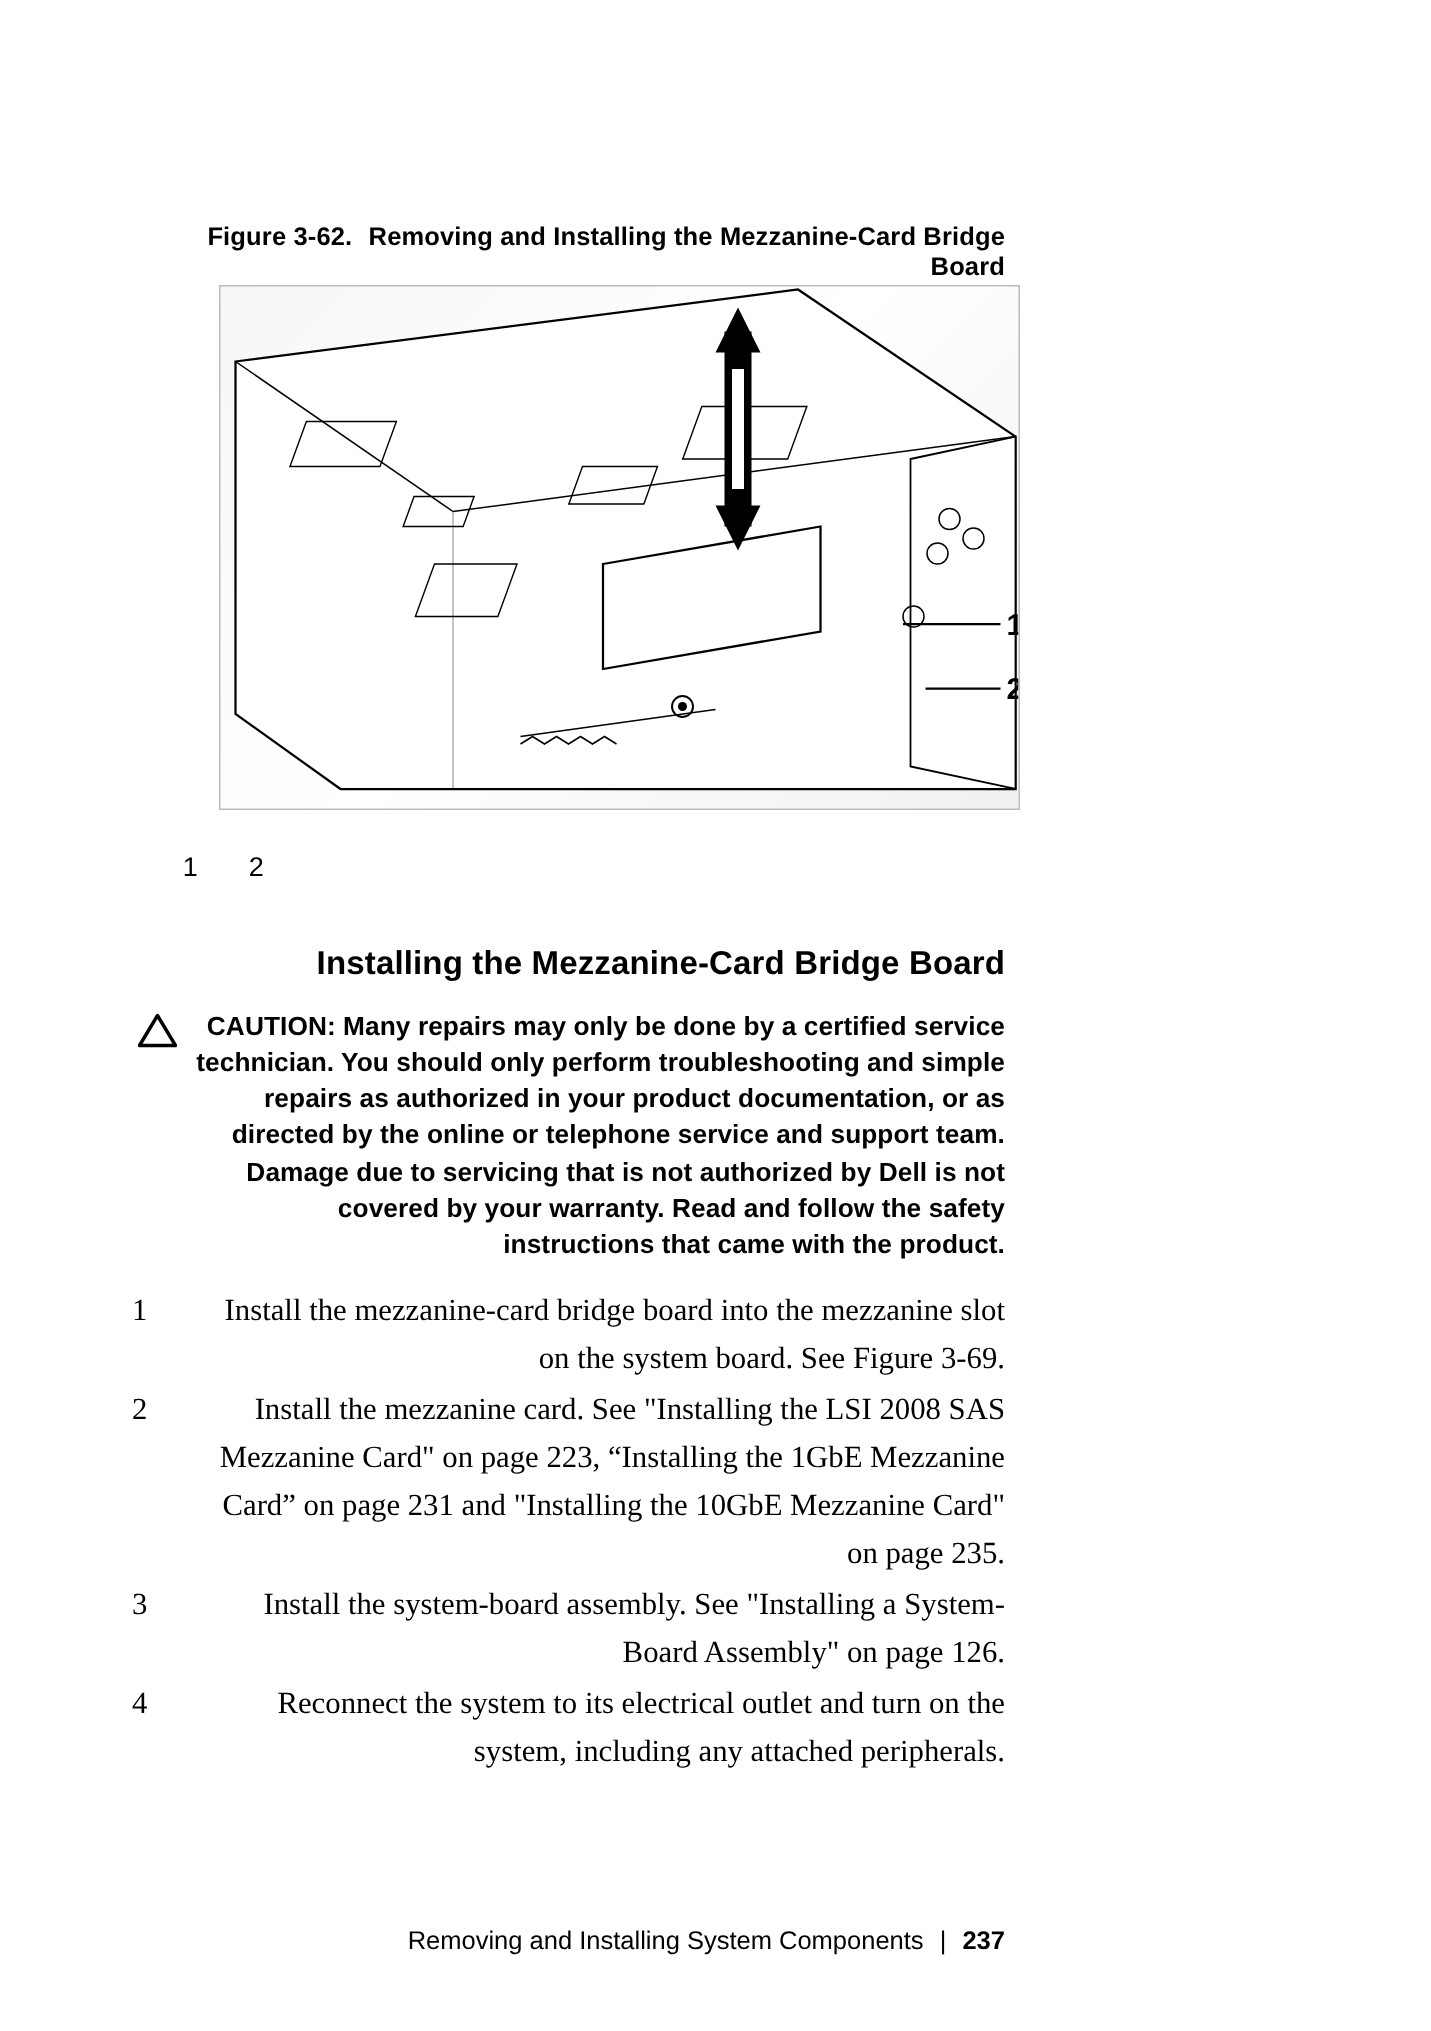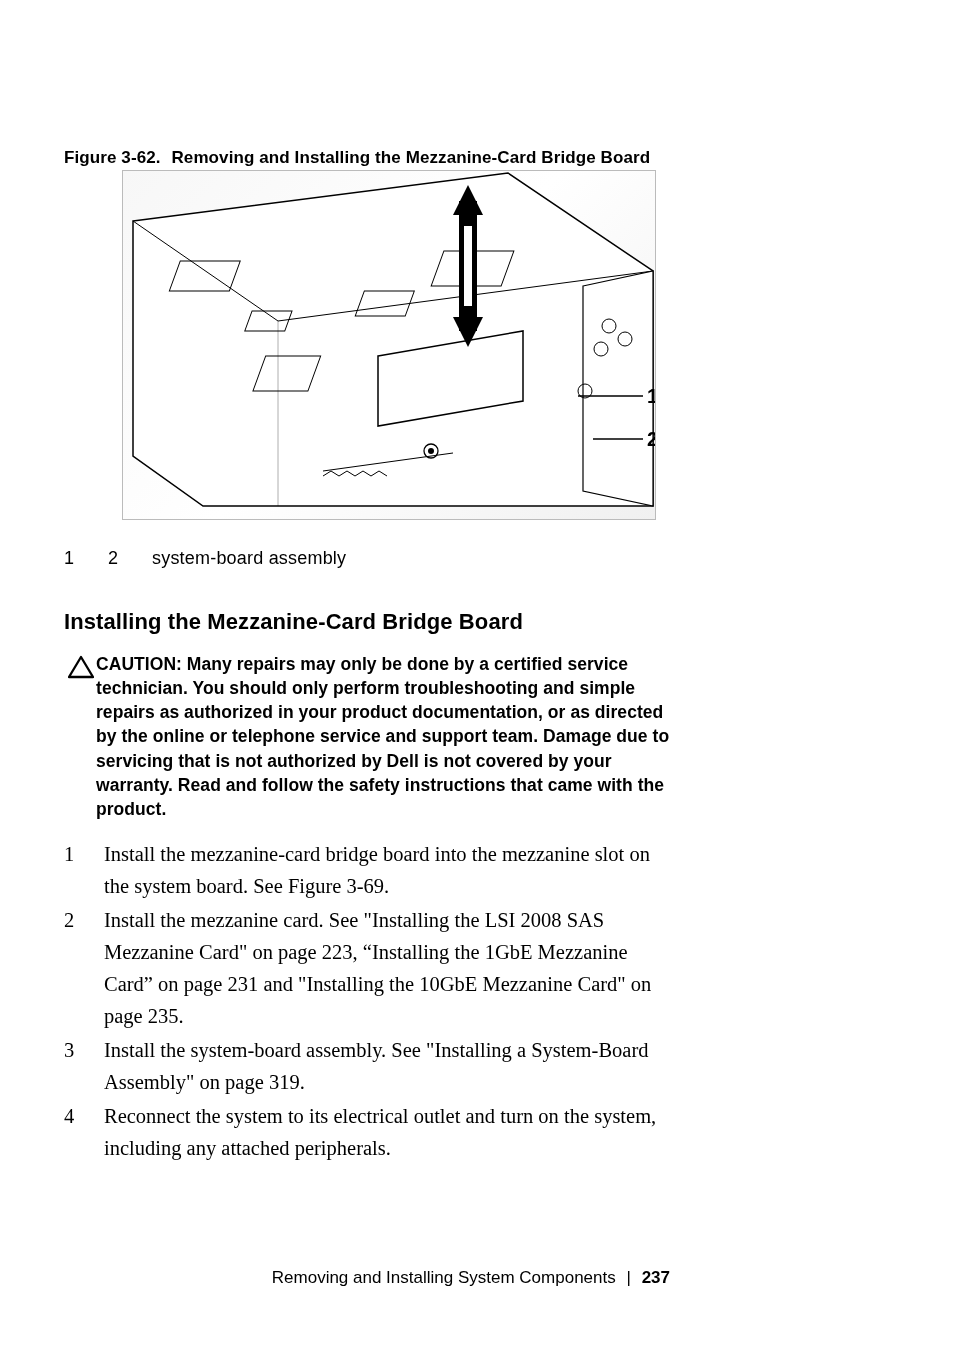--- a/index.html
+++ b/index.html
@@ -8,21 +8,22 @@
     padding: 0;
     background: #ffffff;
     font-family: "Times New Roman", Times, serif;
     color: #000000;
   }
   .page {
     width: 786px;
     height: 1354px;
     position: relative;
     box-sizing: border-box;
-    padding: 148px 116px 0 64px;
+    padding: 148px 116px 0 88px;
+    text-align: right;
   }
   .figure-caption {
     font-family: "Helvetica Neue", Helvetica, Arial, sans-serif;
     font-weight: 700;
     font-size: 17px;
     letter-spacing: 0.1px;
     margin-bottom: 2px;
   }
   .figure-caption .fignum {
     margin-right: 6px;
@@ -100,21 +101,21 @@
   .steps li::before {
     content: counter(step);
     position: absolute;
     left: 0;
     top: 0;
     font-family: "Times New Roman", Times, serif;
     font-size: 20.5px;
   }
   .footer {
     position: absolute;
-    bottom: 66px;
+    bottom: 50px;
     right: 116px;
     font-family: "Helvetica Neue", Helvetica, Arial, sans-serif;
     font-size: 17px;
   }
   .footer .divider {
     margin: 0 6px;
   }
   .footer .pagenum {
     font-weight: 700;
   }
@@ -165,38 +166,37 @@
       <text x="524" y="275" font-family="Helvetica,Arial,sans-serif" font-size="20" font-weight="700">2</text>
 
       <path d="M200 300 l130 -18" stroke="#000" stroke-width="1" fill="none"></path>
       <path d="M200 305 l8 -5 l8 5 l8 -5 l8 5 l8 -5 l8 5 l8 -5 l8 5" stroke="#000" stroke-width="1" fill="none"></path>
     </svg>
   </div>
 
   <div class="legend-row">
     <span class="legend-cell-num">1</span>
     <span class="legend-cell-num">2</span>
-    <span class="legend-cell-label">system-board assembly</span>
   </div>
 
   <div class="heading2">Installing the Mezzanine-Card Bridge Board</div>
 
   <div class="caution-block">
     <span class="caution-icon">
       <svg width="26" height="24" viewBox="0 0 26 24">
         <polygon points="13,2 25,22 1,22" fill="none" stroke="#000" stroke-width="2.3" stroke-linejoin="round"></polygon>
       </svg>
     </span>
     <div class="caution-text">CAUTION: Many repairs may only be done by a certified service technician. You should only perform troubleshooting and simple repairs as authorized in your product documentation, or as directed by the online or telephone service and support team. Damage due to servicing that is not authorized by Dell is not covered by your warranty. Read and follow the safety instructions that came with the product.</div>
   </div>
 
   <ol class="steps">
     <li>Install the mezzanine-card bridge board into the mezzanine slot on the system board. See Figure 3-69.</li>
     <li>Install the mezzanine card. See "Installing the LSI 2008 SAS Mezzanine Card" on page 223, “Installing the 1GbE Mezzanine Card” on page 231 and "Installing the 10GbE Mezzanine Card" on page 235.</li>
-    <li>Install the system-board assembly. See "Installing a System-Board Assembly" on page 319.</li>
+    <li>Install the system-board assembly. See "Installing a System-Board Assembly" on page 126.</li>
     <li>Reconnect the system to its electrical outlet and turn on the system, including any attached peripherals.</li>
   </ol>
 
   <div class="footer">
     <span>Removing and Installing System Components</span>
     <span class="divider">|</span>
     <span class="pagenum">237</span>
   </div>
 
 </div>

